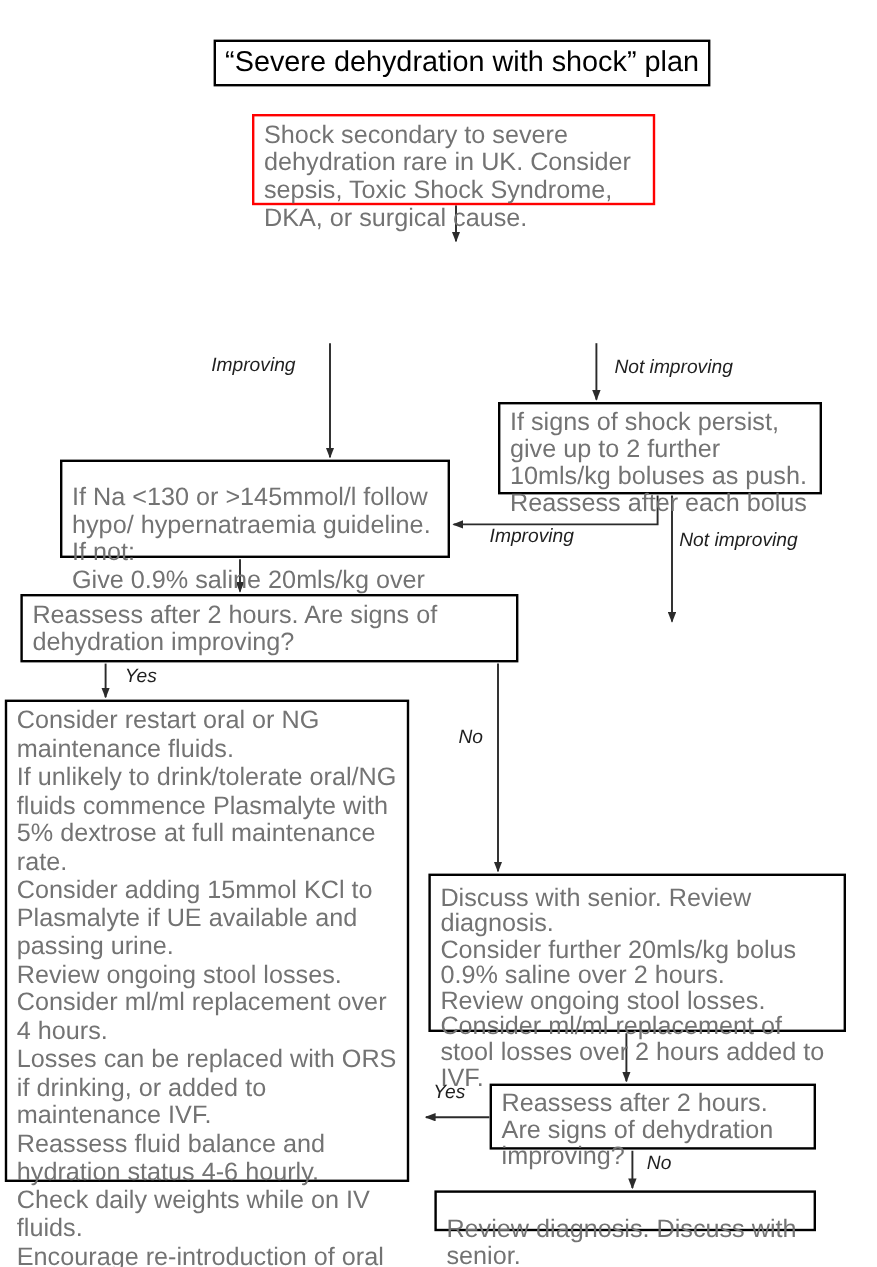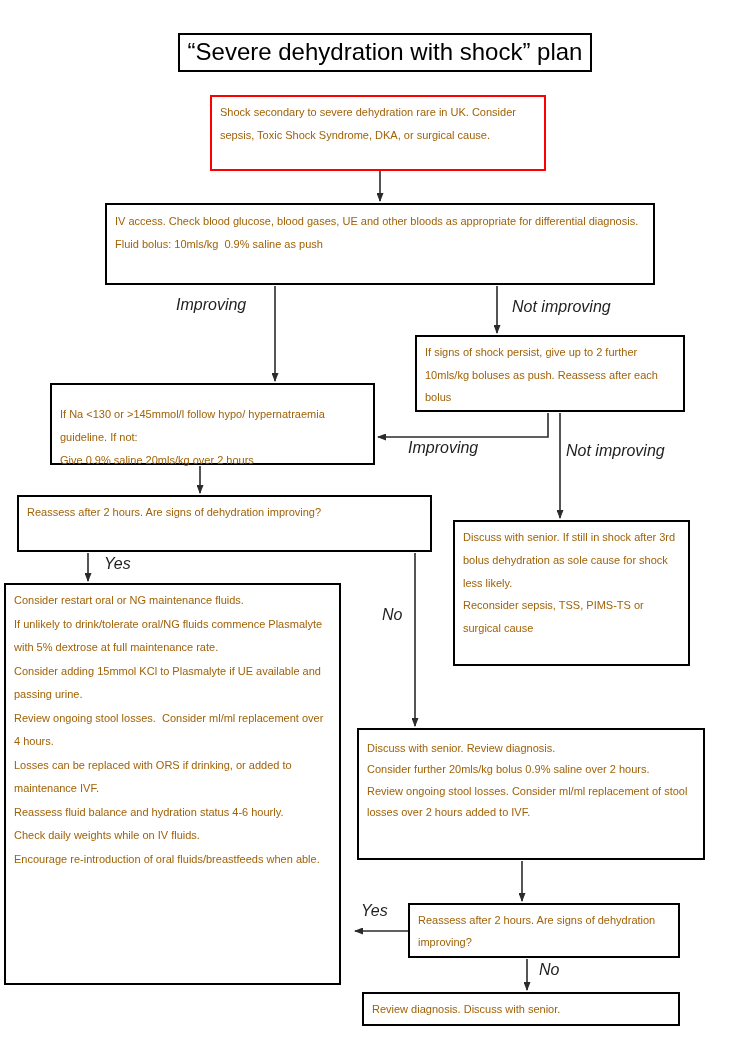--- a/index.html
+++ b/index.html
@@ -15,42 +15,42 @@
     position: absolute;
     left: 0; top: 0;
     width: 731px; height: 1056px;
     pointer-events: none;
   }
   .box {
     position: absolute;
     box-sizing: border-box;
     border: 2px solid #000000;
     background: #ffffff;
-    color: #a16207;
-    font-size: 11px;
+    color: #737373;
+    font-size: 21px;
     line-height: 23px;
     padding: 4px 8px;
     white-space: pre-wrap;
   }
   #title-box {
     left: 178px; top: 33px; width: 414px; height: 39px;
     display: flex; align-items: center; justify-content: center;
     font-size: 24px; color: #000000; white-space: normal;
     padding: 0; line-height: 1.1;
   }
   #alert-box { left: 210px; top: 95px; width: 336px; height: 76px; border-color: #ff0000; }
   #iv-box { left: 105px; top: 203px; width: 550px; height: 82px; padding-top: 5px; }
   #bolus-box { left: 415px; top: 335px; width: 270px; height: 77px; line-height: 22.5px; }
   #sodium-box { left: 50px; top: 383px; width: 325px; height: 82px; padding-top: 18px; }
   #reassess1-box { left: 17px; top: 495px; width: 415px; height: 57px; }
   #discuss-shock-box { left: 453px; top: 520px; width: 237px; height: 146px; line-height: 22.8px; }
   #maintenance-box { left: 4px; top: 583px; width: 337px; height: 402px; line-height: 23.5px; }
   #discuss-review-box { left: 357px; top: 728px; width: 348px; height: 132px; line-height: 21.4px; padding-top: 8px; }
   #reassess2-box { left: 408px; top: 903px; width: 272px; height: 55px; line-height: 22px; }
-  #review-box { left: 362px; top: 992px; width: 318px; height: 34px; padding-top: 4px; line-height: 22px; }
+  #review-box { left: 362px; top: 992px; width: 318px; height: 34px; padding-top: 20px; line-height: 22px; }
   .edge-label {
     position: absolute;
     font-size: 16px;
     color: #1f1f1f;
     white-space: nowrap;
     font-style: italic;
   }
   #lbl-improving-1    { left: 176px; top: 296px; }
   #lbl-notimproving-1 { left: 512px; top: 298px; }
   #lbl-improving-2    { left: 408px; top: 439px; }
@@ -83,32 +83,28 @@
       <path d="M522,861 V901" marker-end="url(#arrow)"></path>
       <path d="M408,931 H355" marker-end="url(#arrow)"></path>
       <path d="M527,959 V990" marker-end="url(#arrow)"></path>
     </g>
   </svg>
 
   <div class="box" id="title-box">“Severe dehydration with shock” plan</div>
 
   <div class="box" id="alert-box">Shock secondary to severe dehydration rare in UK. Consider sepsis, Toxic Shock Syndrome, DKA, or surgical cause.</div>
 
-  <div class="box" id="iv-box">IV access. Check blood glucose, blood gases, UE and other bloods as appropriate for differential diagnosis.
-Fluid bolus: 10mls/kg  0.9% saline as push</div>
 
   <div class="box" id="bolus-box">If signs of shock persist, give up to 2 further 10mls/kg boluses as push. Reassess after each bolus</div>
 
   <div class="box" id="sodium-box">If Na &lt;130 or &gt;145mmol/l follow hypo/ hypernatraemia guideline. If not:
 Give 0.9% saline 20mls/kg over 2 hours</div>
 
   <div class="box" id="reassess1-box">Reassess after 2 hours. Are signs of dehydration improving?</div>
 
-  <div class="box" id="discuss-shock-box">Discuss with senior. If still in shock after 3rd bolus dehydration as sole cause for shock less likely.
-Reconsider sepsis, TSS, PIMS-TS or surgical cause</div>
 
   <div class="box" id="maintenance-box">Consider restart oral or NG maintenance fluids.
 If unlikely to drink/tolerate oral/NG fluids commence Plasmalyte with 5% dextrose at full maintenance rate.
 Consider adding 15mmol KCl to Plasmalyte if UE available and passing urine.
 Review ongoing stool losses.  Consider ml/ml replacement over 4 hours.
 Losses can be replaced with ORS if drinking, or added to maintenance IVF.
 Reassess fluid balance and hydration status 4-6 hourly.
 Check daily weights while on IV fluids.
 Encourage re-introduction of oral fluids/breastfeeds when able.</div>
 

